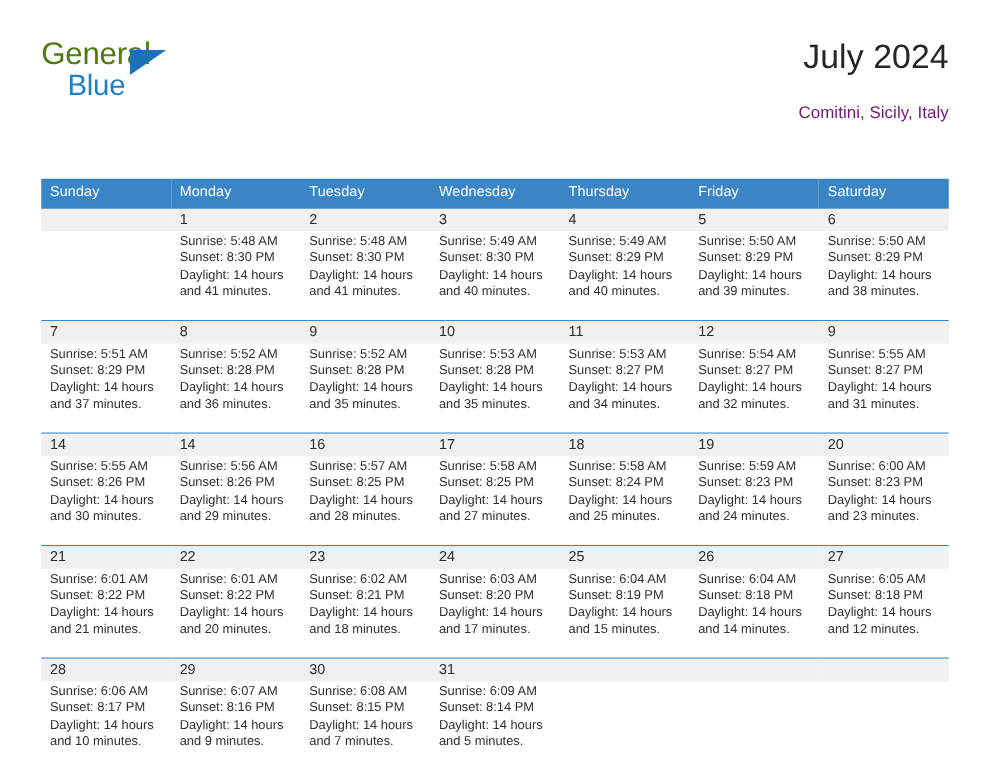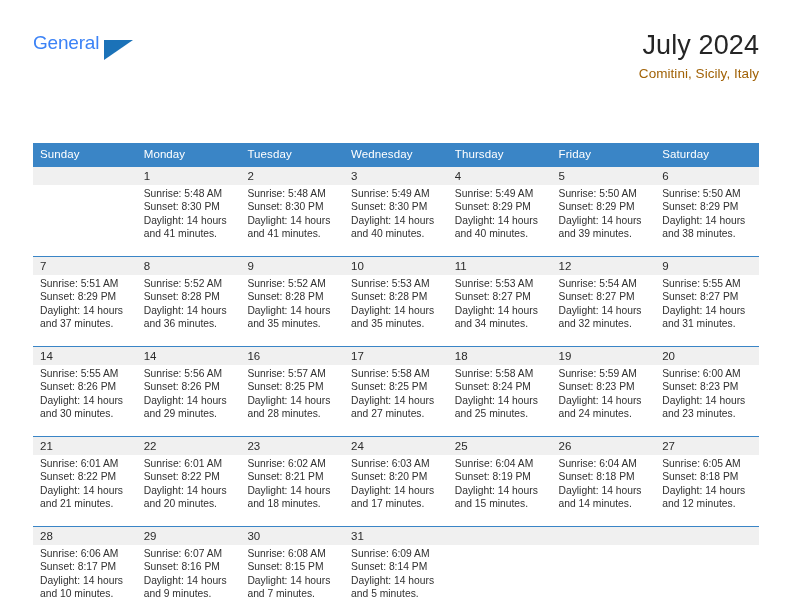--- a/index.html
+++ b/index.html
@@ -25,22 +25,22 @@
     display: flex;
     align-items: flex-start;
     justify-content: space-between;
   }
   .logo {
     position: relative;
     width: 115px; height: 52px;
     padding-top: 2px;
   }
   .logo-general {
-    font-size: 19px;
-    color: #3b82f6;
+    font-size: 25px;
+    color: #4d7c0f;
     letter-spacing: -0.2px;
     line-height: 26px;
     font-weight: 400;
     display: block;
   }
   .logo-blue {
     font-size: 23.5px;
     color: #1f7fc4;
     letter-spacing: -0.2px;
     line-height: 24px;
@@ -61,23 +61,23 @@
   }
   .cal-title {
     font-size: 27px;
     color: #252525;
     line-height: 34px;
     font-weight: 400;
     letter-spacing: 0.1px;
   }
   .cal-sub {
     font-size: 13.5px;
-    color: #a16207;
+    color: #701a75;
     line-height: 20px;
-    margin-top: 2px;
+    margin-top: 18px;
     letter-spacing: 0.05px;
     text-align: center;
   }
 
   
   .calendar {
     position: absolute;
     left: 33px; top: 103px;
     width: 726px;
   }
@@ -133,20 +133,21 @@
 </style>
 </head>
 <body>
 
 <div id="page">
 
   <div class="header">
 
     <div class="logo">
       <span class="logo-general">General</span>
+      <span class="logo-blue">Blue</span>
       <span class="logo-flag"></span>
     </div>
 
     <div class="title-block">
       <div class="cal-title">July 2024</div>
       <div class="cal-sub">Comitini, Sicily, Italy</div>
     </div>
 
   </div>
 

